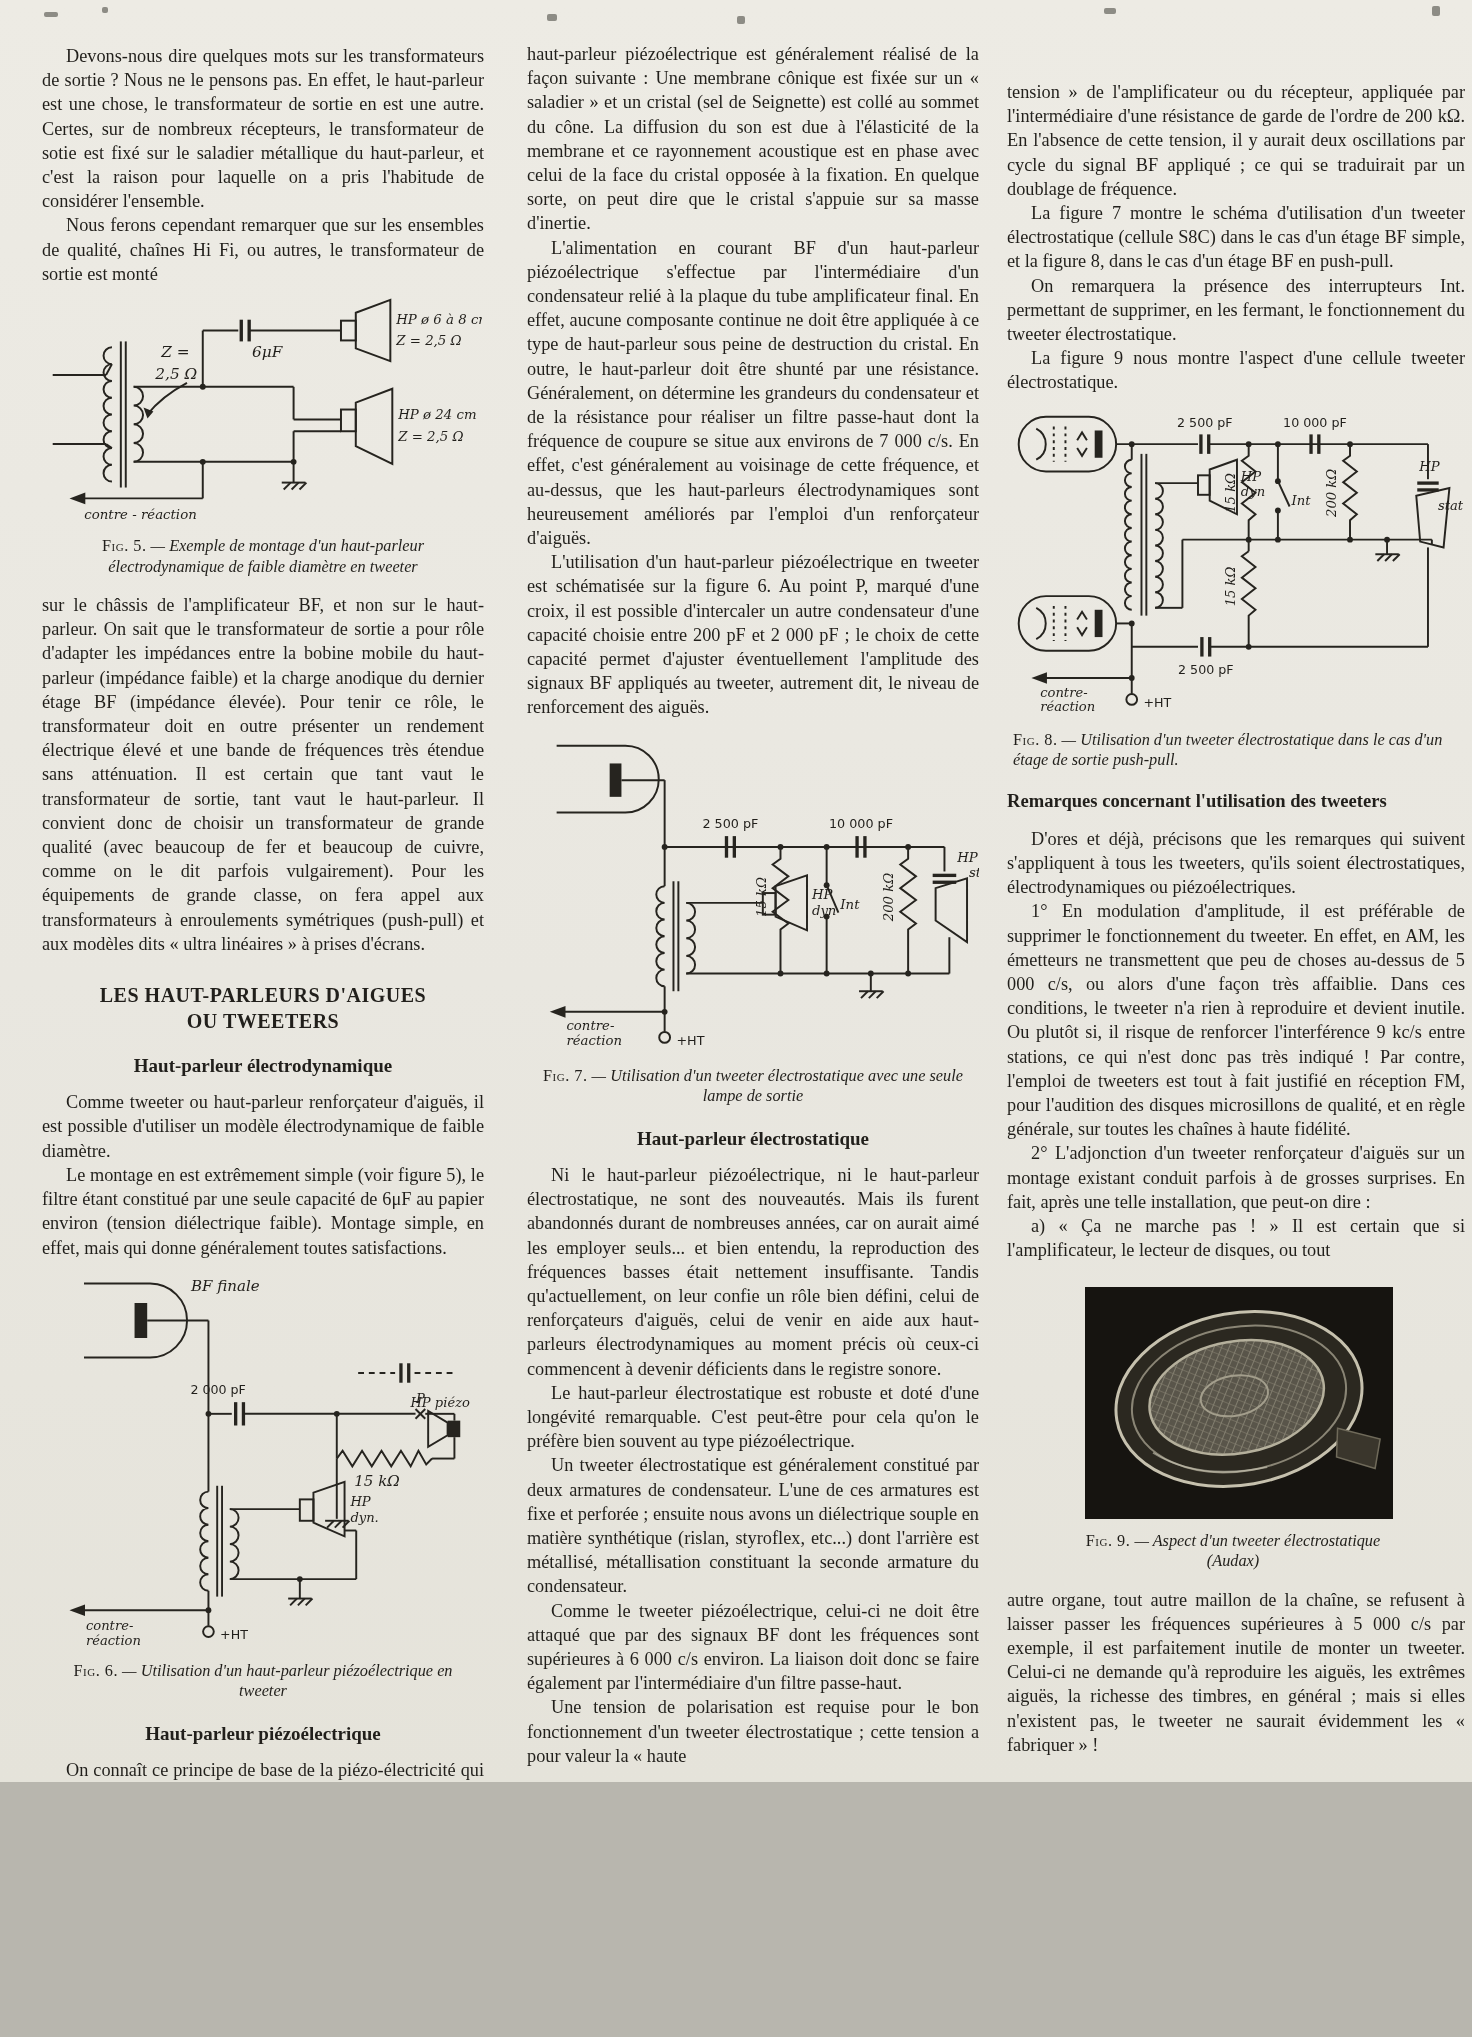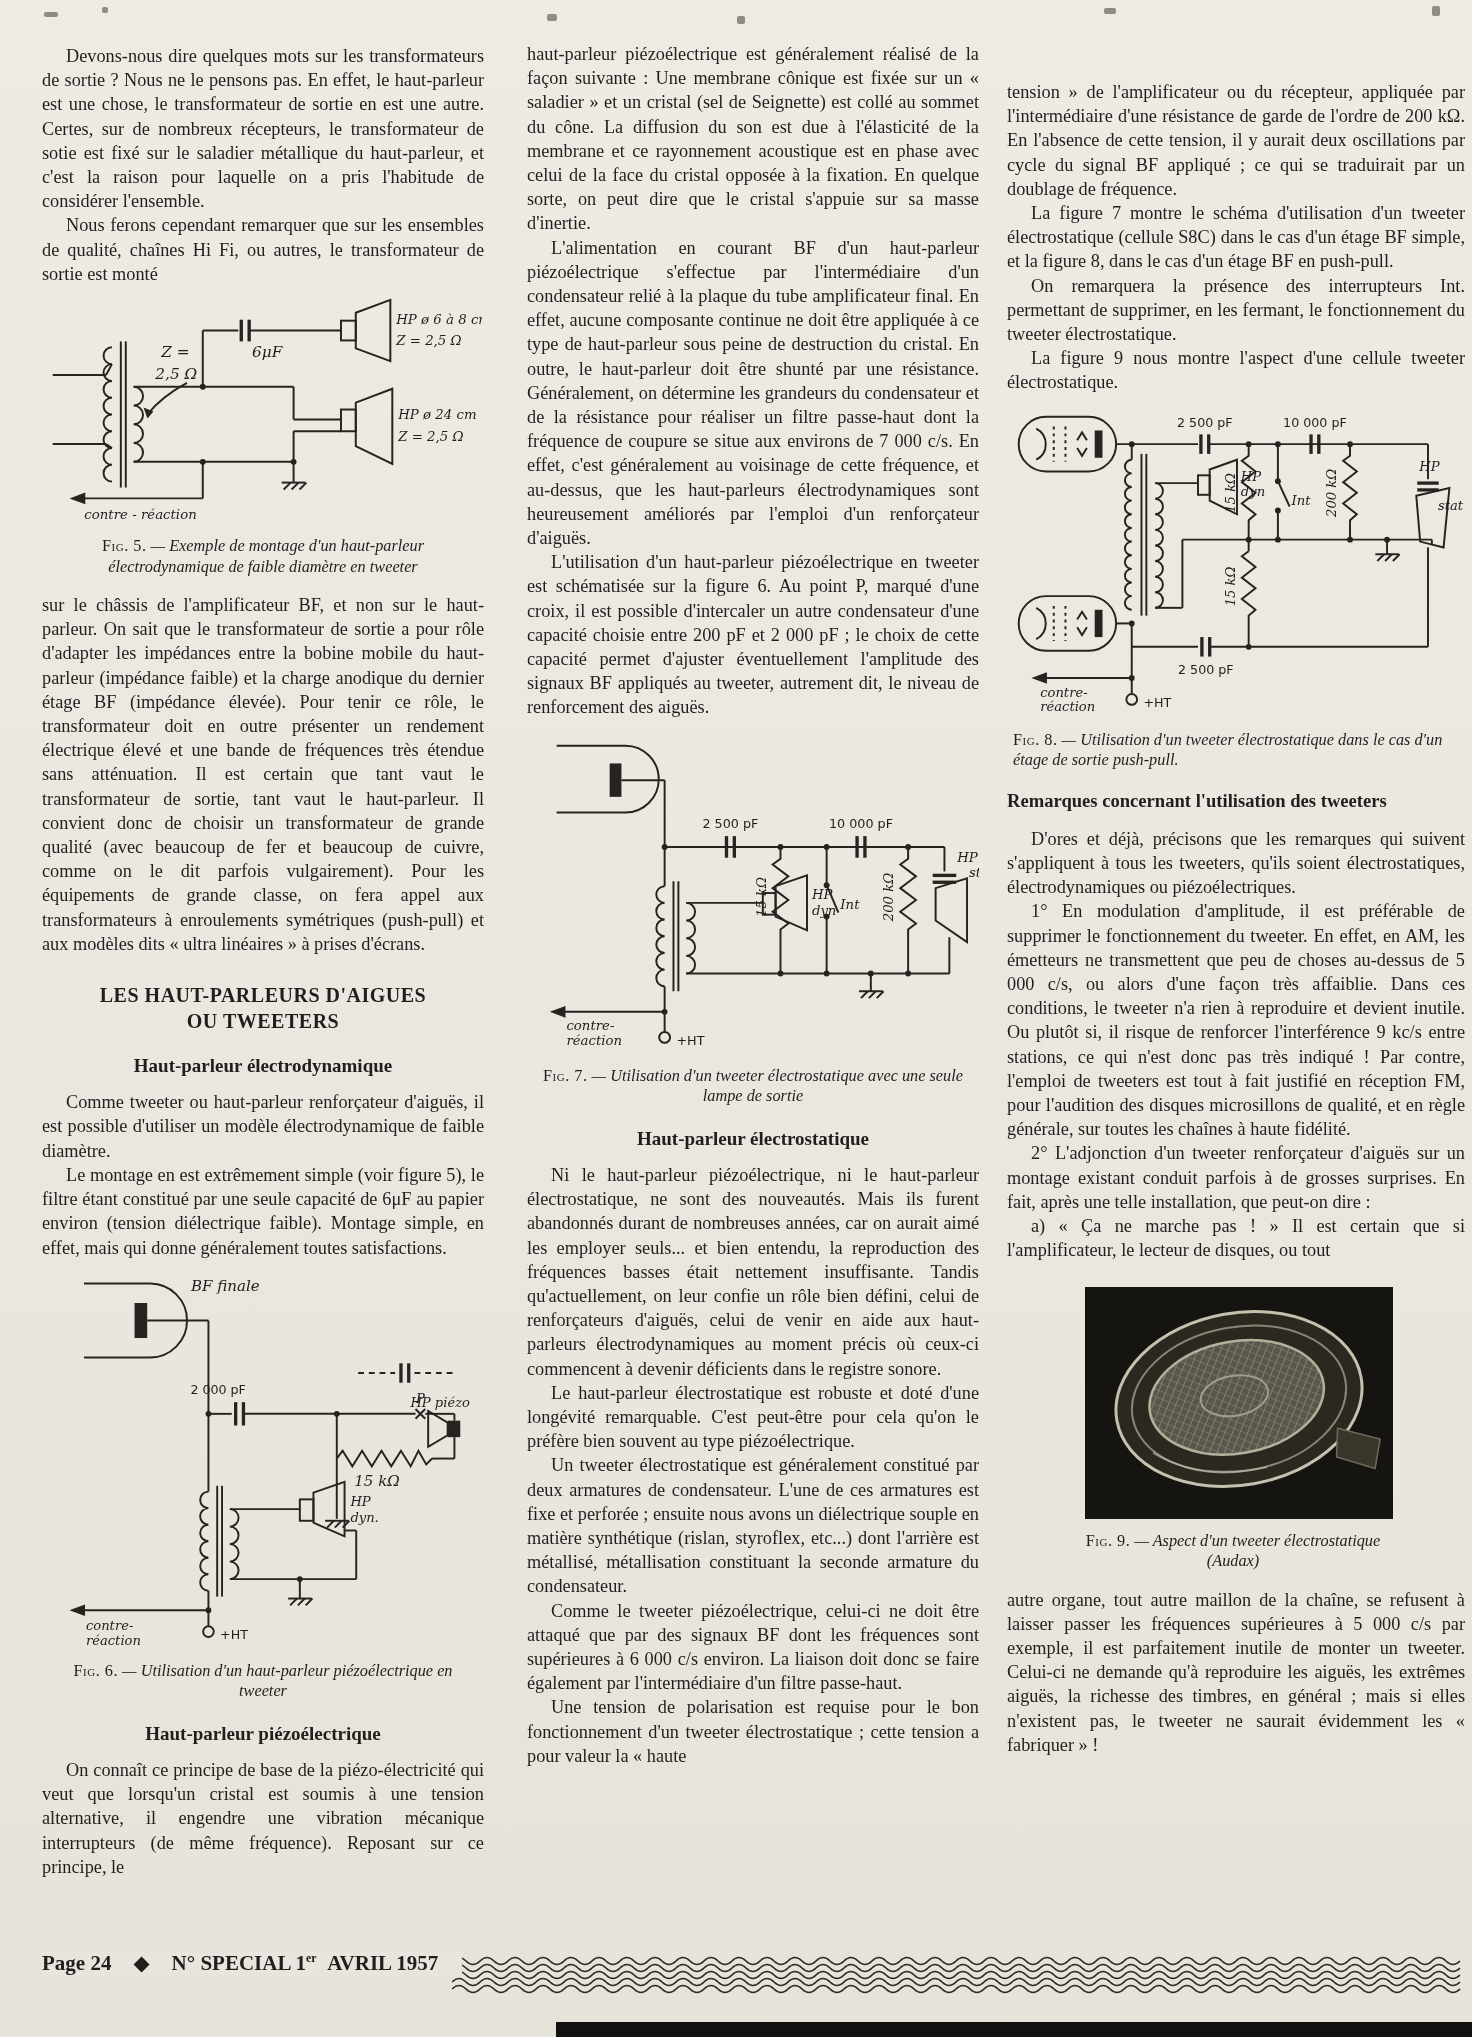--- a/index.html
+++ b/index.html
@@ -1,16 +1,16 @@
 <!DOCTYPE html>
 <html><head>
 <meta charset="utf-8">
 <style>
   html,body{margin:0;padding:0;background:#b8b6ae;}
-  .page{position:relative;width:1472px;height:2037px;overflow:hidden;
+  .page{position:relative;width:1472px;height:1782px;overflow:hidden;
         background:linear-gradient(180deg,#edebe4 0%,#e9e7e0 55%,#e5e3da 100%);
         font-family:"Liberation Serif","DejaVu Serif",serif;color:#211f1b;}
   .col{position:absolute;top:0;text-align:justify;font-size:18.3px;line-height:24.2px;}
   .col1{left:42px;width:442px;padding-top:44px;}
   .col2{left:527px;width:452px;padding-top:42px;}
   .col3{left:1007px;width:458px;padding-top:80px;}
   p{margin:0 0 0 0;}
   p.ind{text-indent:24px;}
   p + p{margin-top:0;}
   .headline{font-weight:bold;text-align:center;font-size:20px;line-height:26px;margin:26px 0 16px 0;letter-spacing:.5px;}

